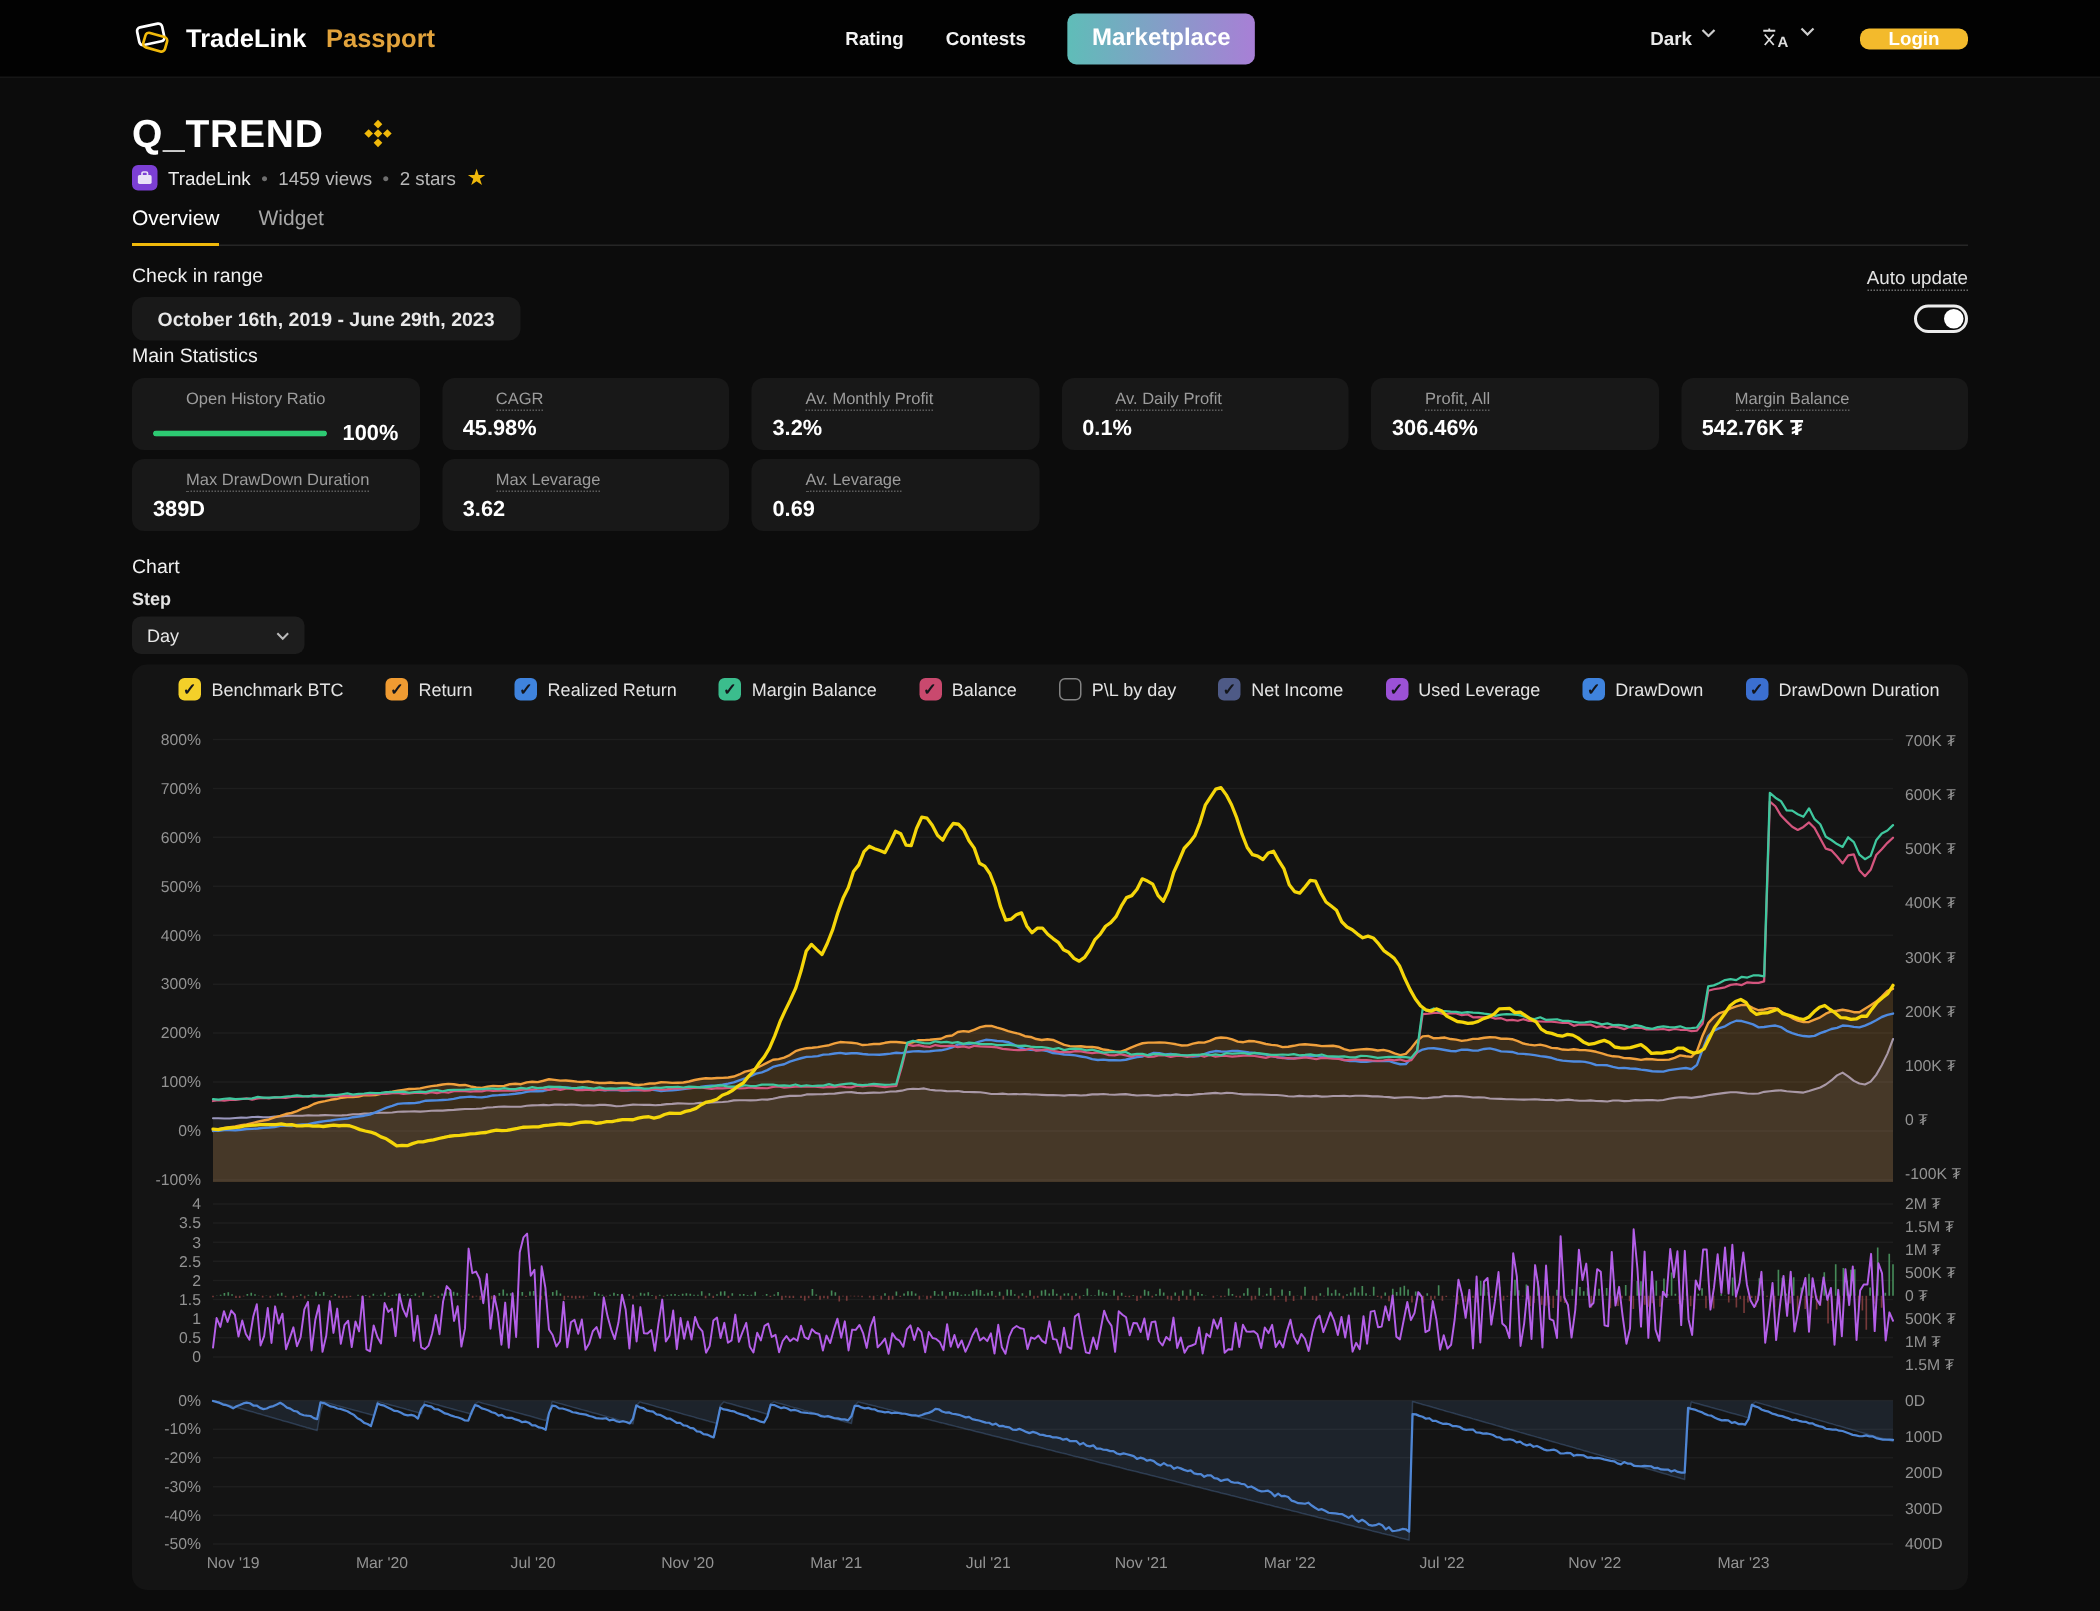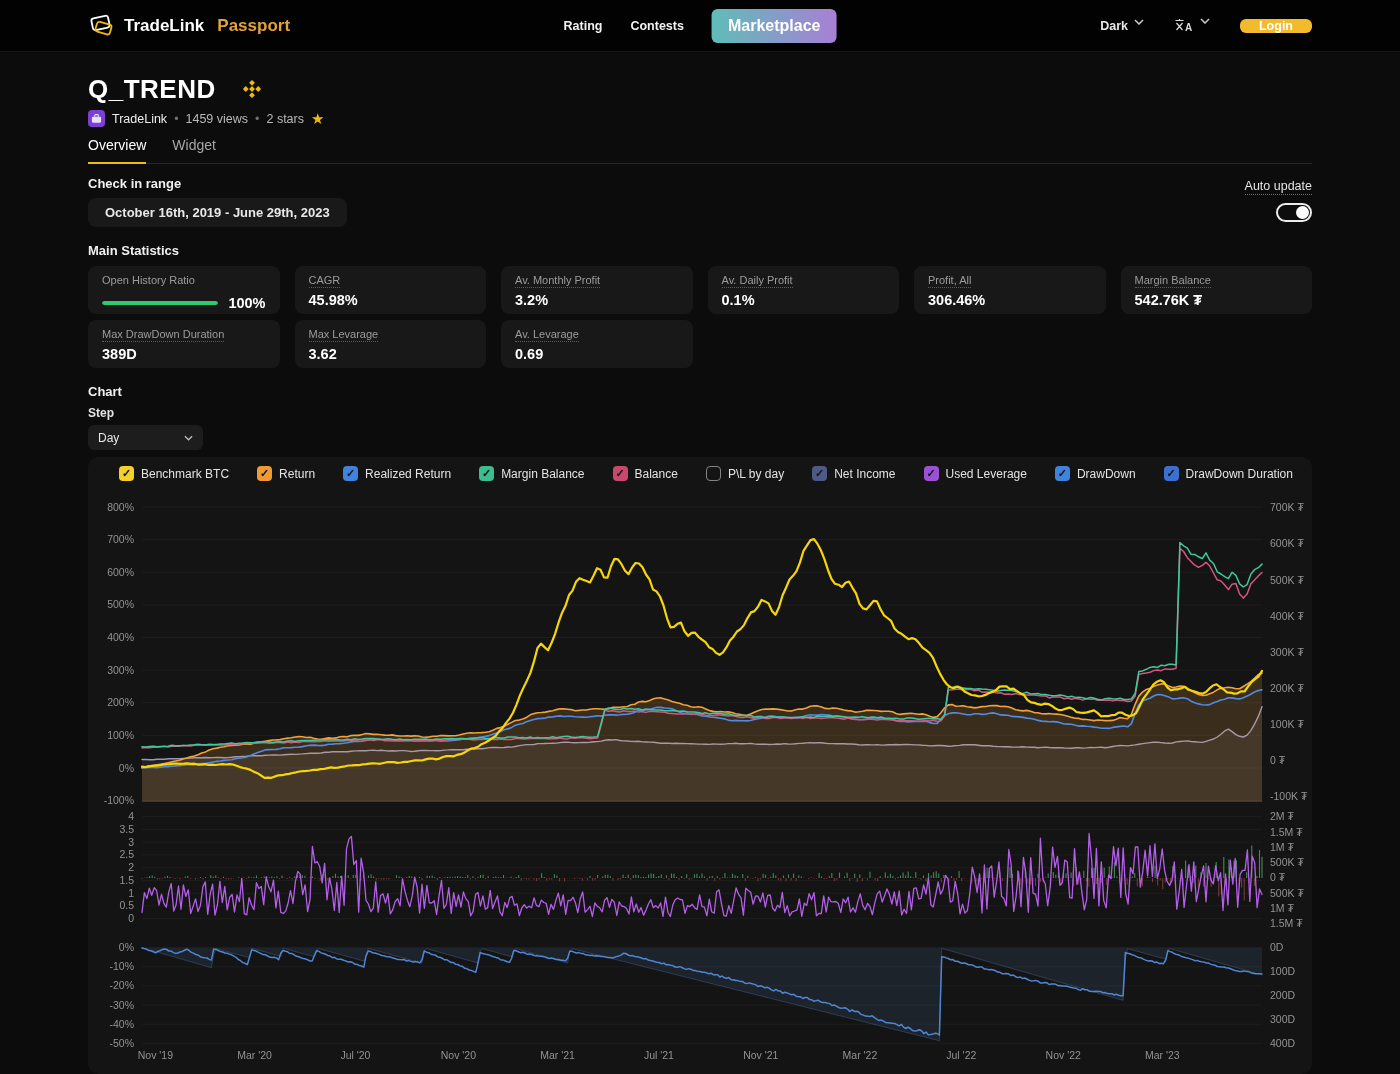--- a/index.html
+++ b/index.html
@@ -25,34 +25,34 @@
     display:flex;align-items:center;gap:26px;height:30px;}
   .byline{margin-top:6px;display:flex;align-items:center;gap:7px;font-size:12.5px;color:#b9b9b9;height:17px;}
   .byline .author{color:#ededed;}
   .avatar{width:17px;height:17px;border-radius:4px;background:#7c3fd4;display:flex;align-items:center;justify-content:center;}
   .star{color:#f0b90b;font-size:15px;line-height:1;}
   .dot-sep{color:#6f6f6f;}
   .tabs{margin-top:10px;display:flex;gap:26px;border-bottom:1px solid #262626;}
   .tab{padding-bottom:9px;font-size:14px;color:#a6a6a6;cursor:pointer;}
   .tab.active{color:#fff;border-bottom:2px solid #f0b90b;margin-bottom:-1px;}
   .range-row{margin-top:12px;display:flex;justify-content:space-between;align-items:flex-start;}
-  .sec-label{font-size:13px;font-weight:bold;color:#f0f0f0;}
+  .sec-label{font-size:13px;font-weight:normal;color:#f0f0f0;}
   .date-box{margin-top:7px;background:#191919;border-radius:8px;padding:7px 17px;font-size:13px;
     font-weight:bold;color:#e8e8e8;display:inline-block;cursor:pointer;}
   .auto-wrap{text-align:right;}
   .dotted{border-bottom:1px dotted #6e6e6e;padding-bottom:1px;}
   .auto-label{font-size:12.5px;color:#e3e3e3;}
   .toggle{margin-top:9px;margin-left:auto;width:36px;height:19px;border-radius:10px;background:#0d0d0d;
     border:2px solid #ececec;position:relative;cursor:pointer;}
   .toggle .knob{position:absolute;right:1px;top:1px;width:13px;height:13px;border-radius:50%;background:#fff;}
-  .stats-title{margin-top:16px;}
+  .stats-title{margin-top:2px;}
   .stats-grid{margin-top:8px;display:grid;grid-template-columns:repeat(6,1fr);gap:6px 15px;}
   .stat-card{background:#181818;border-radius:8px;padding:8px 14px;height:48px;}
   .stat-label{font-size:11px;color:#9c9c9c;line-height:13px;}
-  .stat-label span{border-bottom:1px dotted #5c5c5c;padding-bottom:1px;}
+  .stat-label span{border-bottom:1px dotted #5c5c5c;padding-bottom:1px;margin-left:22px;}
   .stat-label.plain span{border-bottom:none;}
   .stat-value{margin-top:5px;font-size:14.5px;font-weight:bold;color:#fff;}
   .stat-value.accent{color:#e2a33c;}
   .progress-row{display:flex;align-items:center;gap:10px;margin-top:8px;}
   .pbar{flex:1;height:4px;border-radius:2px;background:#262626;overflow:hidden;}
   .pbar-fill{height:100%;border-radius:2px;background:#2dca72;}
   .chart-title{margin-top:16px;}
   .step-label{margin-top:7px;font-size:12px;font-weight:bold;color:#e3e3e3;}
   .step-dd{margin-top:5px;width:115px;height:25px;background:#1d1d1d;border-radius:6px;display:flex;
     align-items:center;justify-content:space-between;padding:0 10px;font-size:12px;color:#e6e6e6;cursor:pointer;}

